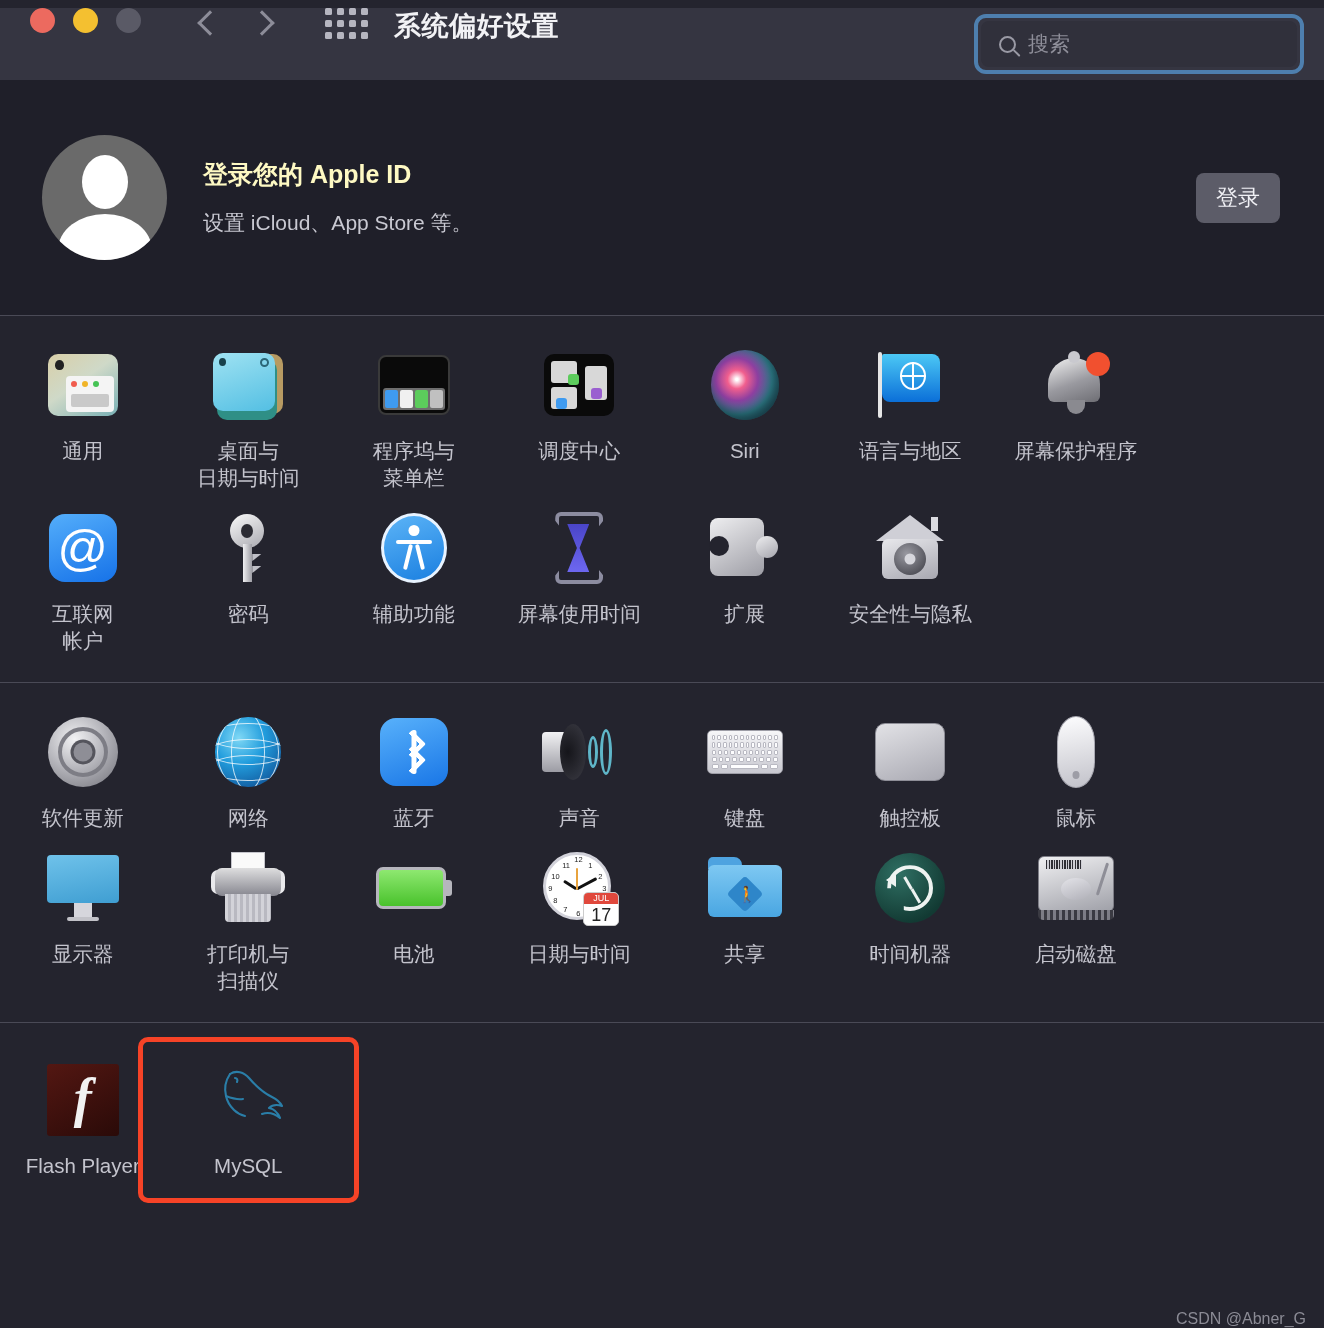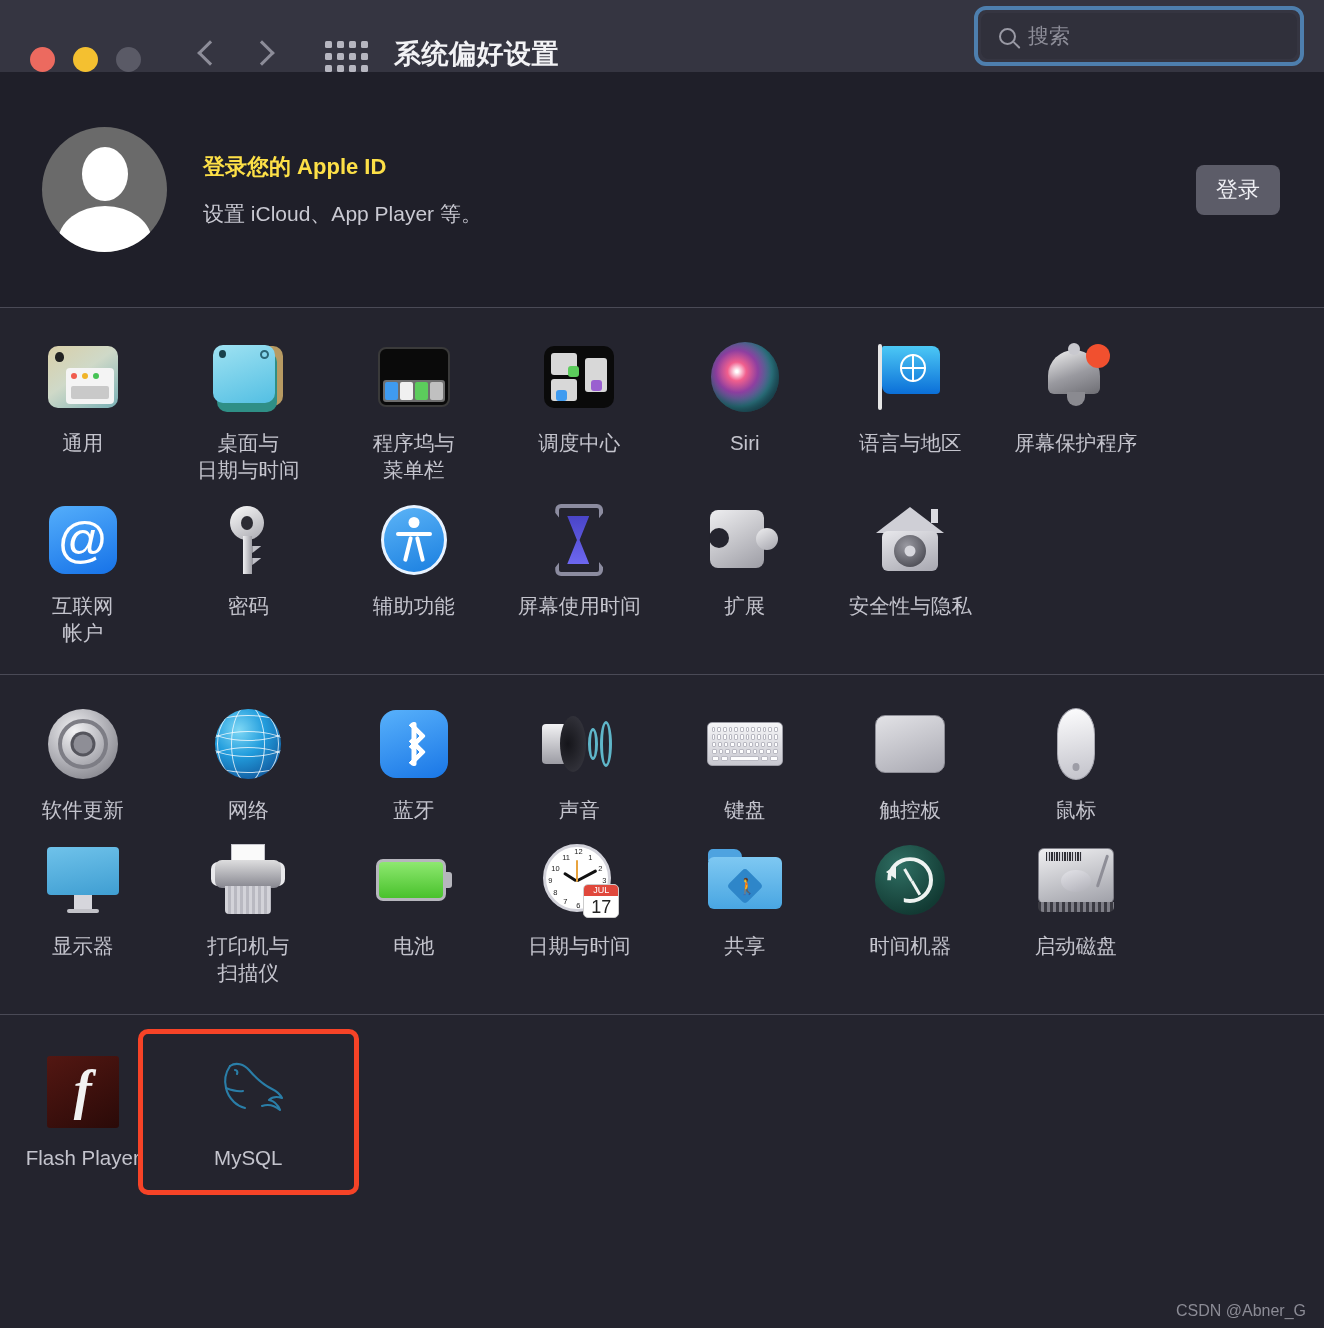--- a/index.html
+++ b/index.html
@@ -8,21 +8,21 @@
     background: #24242e;
     font-family: "Liberation Sans", "DejaVu Sans", sans-serif;
     overflow: hidden;
   }
   #app { position: relative; width: 1324px; height: 1328px; background: #24242e; }
 
   
   .titlebar {
     position: relative; height: 72px; width: 100%;
     background: #353541;
-    display: flex; align-items: flex-end;
+    display: flex; align-items: flex-start; margin-top: 8px;
   }
   .traffic { display: flex; gap: 18px; margin-left: 30px; }
   .light { width: 25px; height: 25px; border-radius: 50%; }
   .light.red    { background: #ec6a5f; }
   .light.yellow { background: #f4c030; }
   .light.gray   { background: #5a5a66; }
 
   .navbtns { display: flex; gap: 34px; margin-left: 56px; align-items: center; }
   .chev { width: 22px; height: 34px; position: relative; cursor: default; }
   .chev::before {
@@ -82,21 +82,21 @@
   }
   .avatar .head {
     position: absolute; left: 50%; top: 20px; transform: translateX(-50%);
     width: 46px; height: 54px; background: #fff; border-radius: 50%;
   }
   .avatar .body {
     position: absolute; left: 50%; bottom: -26px; transform: translateX(-50%);
     width: 94px; height: 72px; background: #fff; border-radius: 50%;
   }
   .aidtxt { margin-left: 36px; }
-  .aidtitle { font-size: 22px; font-weight: bold; color: #fde047; margin-bottom: 18px; }
+  .aidtitle { font-size: 25px; font-weight: bold; color: #fef9c3; margin-bottom: 18px; }
   .aidsub { font-size: 21px; color: #c9c9d2; }
   .signin {
     position: absolute; right: 44px; top: 50%; transform: translateY(-50%);
     background: #5c5c68; color: #f0f0f5; font-size: 22px;
     padding: 10px 20px; border: none; border-radius: 8px; cursor: default;
   }
 
   .divider { height: 1px; width: 100%; background: #4a4a56; }
 
   
@@ -410,21 +410,21 @@
     </div>
   </div>
 
   <div class="appleid">
     <div class="avatar">
       <span class="head"></span>
         <span class="body"></span>
     </div>
     <div class="aidtxt">
       <div class="aidtitle">登录您的 Apple ID</div>
-      <div class="aidsub">设置 iCloud、App Player 等。</div>
+      <div class="aidsub">设置 iCloud、App Store 等。</div>
     </div>
     <button class="signin">登录</button>
   </div>
 
   <div class="divider"></div>
 
   <div class="section">
     <div class="row">
       <div class="cell">
         <div class="iconbox">

